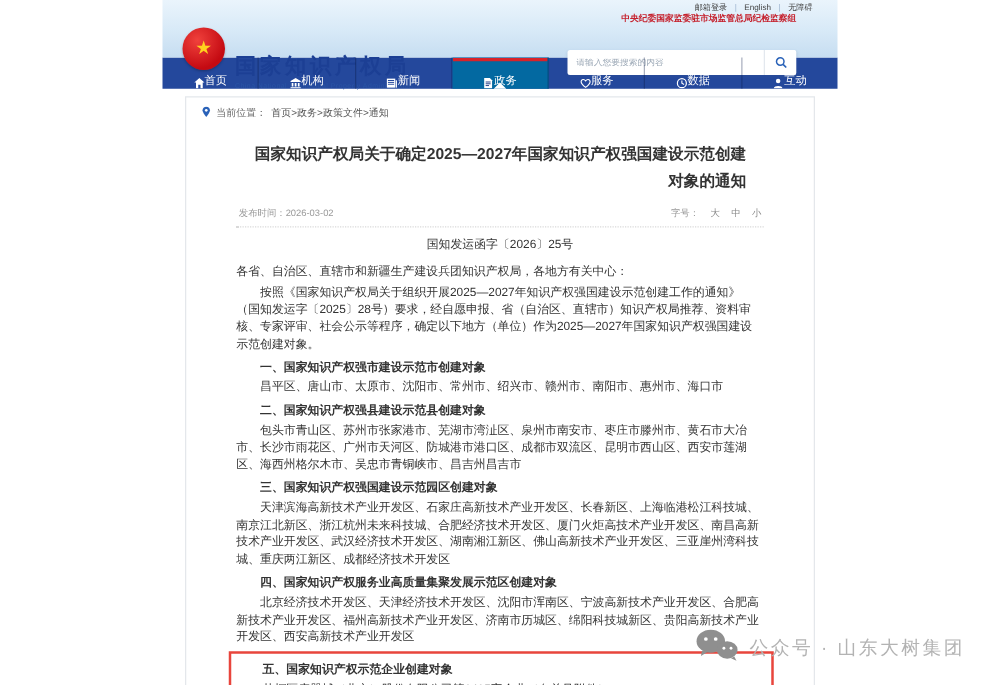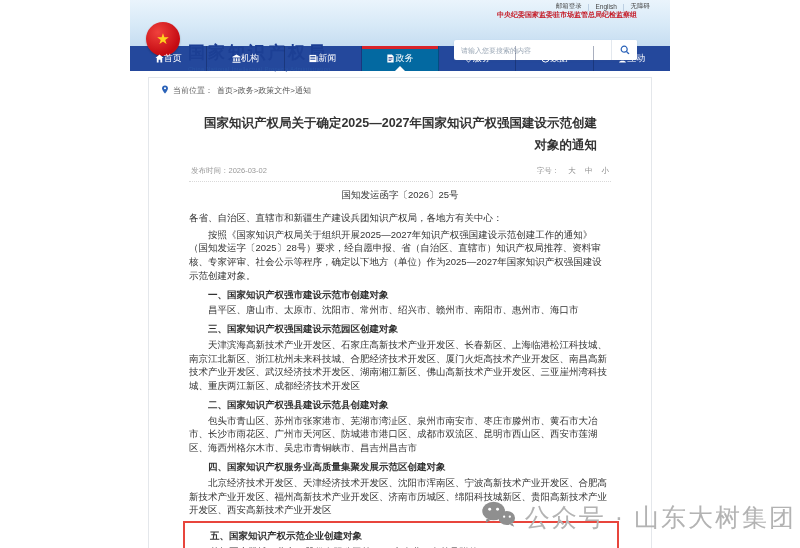--- a/index.html
+++ b/index.html
@@ -54,21 +54,21 @@
   .searchbar input::placeholder { color: #9aa7b5; }
   .search-btn {
     width: 26px; height: 100%; border: 0; background: #fff;
     border-left: 1px solid #e3e8ee; cursor: pointer;
     display: flex; align-items: center; justify-content: center;
   }
 
   
   .nav { height: 25px; background: #24489c; display: flex; }
   .nav-item {
-    flex: 1; display: flex; align-items: center; justify-content: center; gap: 0;
+    flex: 1; display: flex; align-items: flex-end; justify-content: center; gap: 0;
     color: #fff; font-size: 9px; cursor: pointer; position: relative;
     border-right: 1px solid rgba(10,25,70,.35);
   }
   .nav-item:last-child { border-right: 0; }
   .nav-item svg { display: block; }
   .nav-item.active { background: #0369a1; box-shadow: inset 0 3px 0 #d8232a; }
   .nav-item.active::after {
     content: ""; position: absolute; bottom: 0; left: 50%; transform: translateX(-50%);
     border-left: 5px solid transparent; border-right: 5px solid transparent;
     border-bottom: 5px solid #ffffff;
@@ -103,23 +103,23 @@
   .intro { text-indent: 2em; margin: 0 0 3px; }
   .section h3 { font-weight: bold; text-indent: 2em; margin: 5px 0 2px; }
   .section p  { text-indent: 2em; margin: 0 0 3px; }
 
   .highlight-box {
     border: 2px solid #e8453c; margin: 4px -8px 0 -6px; padding: 1px 6px 3px;
   }
 
   
   .watermark {
-    position: absolute; right: 4px; bottom: 14px;
+    position: absolute; right: 28px; bottom: 14px;
     display: flex; align-items: center; gap: 9px;
-    color: #b3b3b3; font-size: 25px; letter-spacing: 2px;
+    color: #b3b3b3; font-size: 15px; letter-spacing: 2px;
     pointer-events: none; z-index: 5; white-space: nowrap;
   }
 </style>
 </head>
 <body>
 
 <div class="page-col" data-name="page-column">
 
   <div class="banner" data-name="site-header-banner">
     <div class="brand" data-name="site-brand">
@@ -251,27 +251,27 @@
 
       <div class="doc-number" data-name="document-number">国知发运函字〔2026〕25号</div>
 
       <p class="salutation" data-name="salutation-paragraph">各省、自治区、直辖市和新疆生产建设兵团知识产权局，各地方有关中心：</p>
       <p class="intro" data-name="intro-paragraph">按照《国家知识产权局关于组织开展2025—2027年知识产权强国建设示范创建工作的通知》（国知发运字〔2025〕28号）要求，经自愿申报、省（自治区、直辖市）知识产权局推荐、资料审核、专家评审、社会公示等程序，确定以下地方（单位）作为2025—2027年国家知识产权强国建设示范创建对象。</p>
 
       <div class="section" data-name="section-1">
         <h3 data-name="section-1-heading">一、国家知识产权强市建设示范市创建对象</h3>
         <p data-name="section-1-body">昌平区、唐山市、太原市、沈阳市、常州市、绍兴市、赣州市、南阳市、惠州市、海口市</p>
       </div>
+      <div class="section" data-name="section-2">
+        <h3 data-name="section-2-heading">二、国家知识产权强县建设示范县创建对象</h3>
+        <p data-name="section-2-body">包头市青山区、苏州市张家港市、芜湖市湾沚区、泉州市南安市、枣庄市滕州市、黄石市大冶市、长沙市雨花区、广州市天河区、防城港市港口区、成都市双流区、昆明市西山区、西安市莲湖区、海西州格尔木市、吴忠市青铜峡市、昌吉州昌吉市</p>
+      </div>
       <div class="section" data-name="section-3">
         <h3 data-name="section-3-heading">三、国家知识产权强国建设示范园区创建对象</h3>
         <p data-name="section-3-body">天津滨海高新技术产业开发区、石家庄高新技术产业开发区、长春新区、上海临港松江科技城、南京江北新区、浙江杭州未来科技城、合肥经济技术开发区、厦门火炬高技术产业开发区、南昌高新技术产业开发区、武汉经济技术开发区、湖南湘江新区、佛山高新技术产业开发区、三亚崖州湾科技城、重庆两江新区、成都经济技术开发区</p>
-      </div>
-      <div class="section" data-name="section-2">
-        <h3 data-name="section-2-heading">二、国家知识产权强县建设示范县创建对象</h3>
-        <p data-name="section-2-body">包头市青山区、苏州市张家港市、芜湖市湾沚区、泉州市南安市、枣庄市滕州市、黄石市大冶市、长沙市雨花区、广州市天河区、防城港市港口区、成都市双流区、昆明市西山区、西安市莲湖区、海西州格尔木市、吴忠市青铜峡市、昌吉州昌吉市</p>
       </div>
       <div class="section" data-name="section-4">
         <h3 data-name="section-4-heading">四、国家知识产权服务业高质量集聚发展示范区创建对象</h3>
         <p data-name="section-4-body">北京经济技术开发区、天津经济技术开发区、沈阳市浑南区、宁波高新技术产业开发区、合肥高新技术产业开发区、福州高新技术产业开发区、济南市历城区、绵阳科技城新区、贵阳高新技术产业开发区、西安高新技术产业开发区</p>
       </div>
 
       <div class="section highlight-box" data-name="highlight-red-box">
         <h3 data-name="section-5-heading">五、国家知识产权示范企业创建对象</h3>
         <p data-name="section-5-body">艾柯医疗器械（北京）股份有限公司等1495家企业（名单见附件）</p>
       </div>

